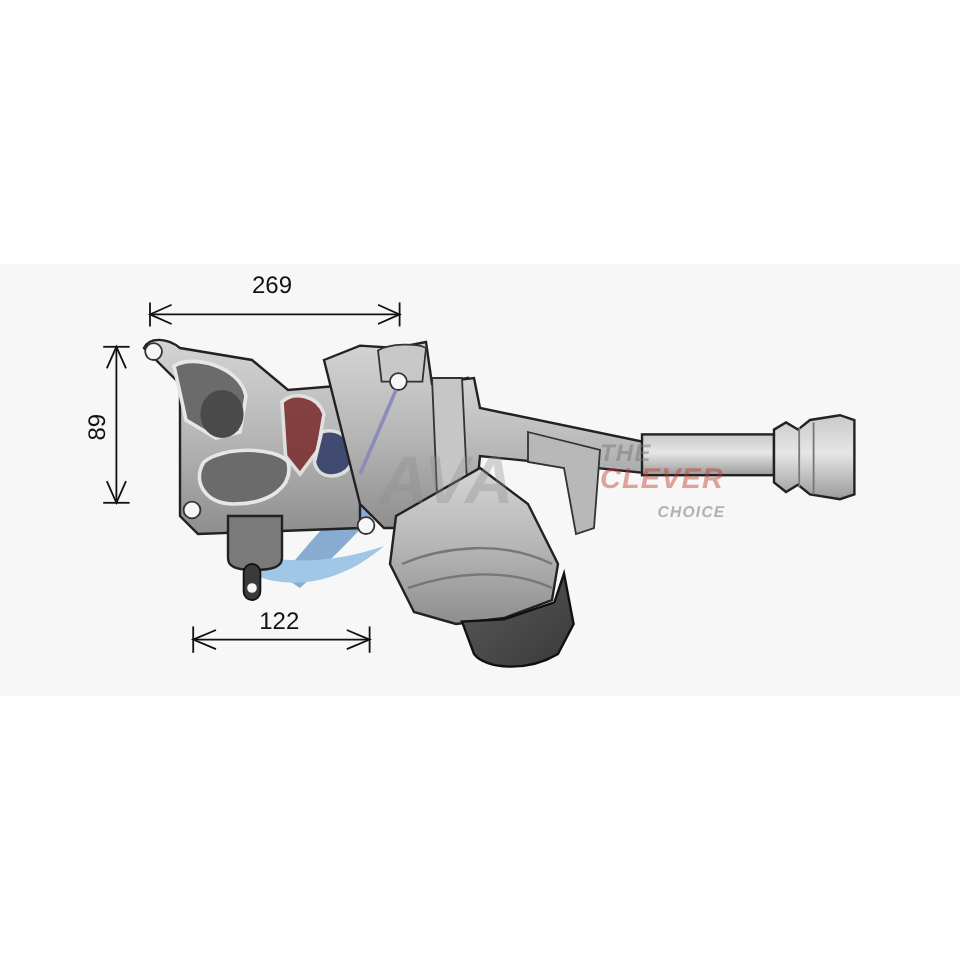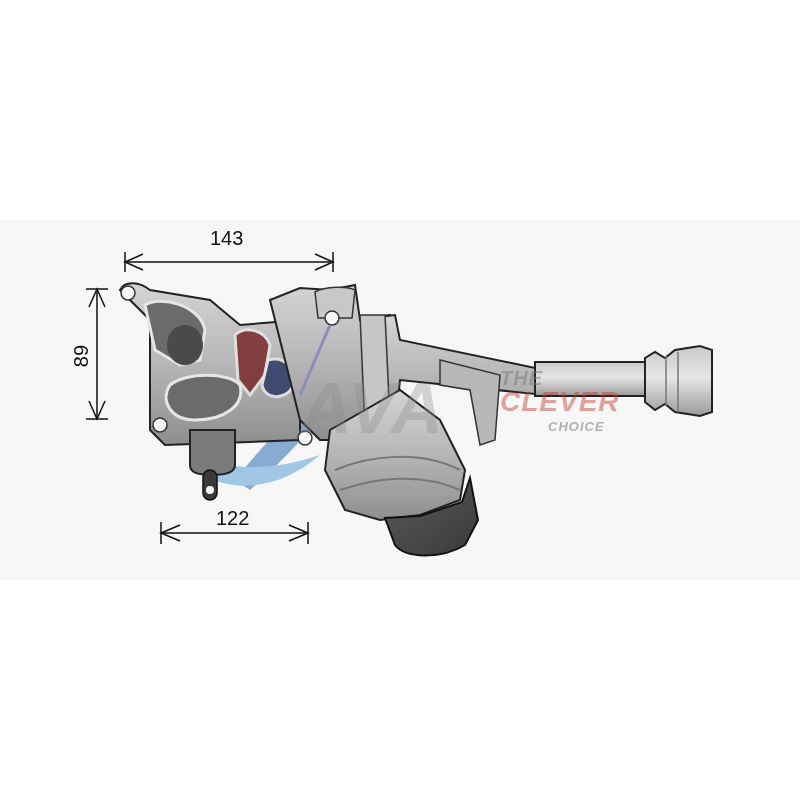--- a/index.html
+++ b/index.html
@@ -101,20 +101,20 @@
   </g>
   <g stroke="#111" stroke-width="1.5" fill="none">
     <line x1="161" y1="522" x2="161" y2="544"></line>
     <line x1="308" y1="522" x2="308" y2="544"></line>
     <line x1="161" y1="533" x2="308" y2="533"></line>
     <polyline points="180,525 161,533 180,541"></polyline>
     <polyline points="289,525 308,533 289,541"></polyline>
   </g>
 </svg>
 
-<div class="watermark" style="left:300px; top:372px; font-size:72px; color:rgba(140,140,140,0.35);text-align:center;">AVA</div>
+<div class="watermark" style="left:316px; top:372px; font-size:56px; color:rgba(140,140,140,0.35);text-align:center;">AVA</div>
 <div class="watermark" style="left:500px; top:368px; font-size:20px; color:rgba(120,120,120,0.5);">THE</div>
-<div class="watermark" style="left:500px; top:388px; font-size:28px; color:rgba(192,57,43,0.45);">CLEVER</div>
+<div class="watermark" style="left:500px; top:388px; font-size:24px; color:rgba(192,57,43,0.45);">CLEVER</div>
 <div class="watermark" style="left:548px; top:420px; font-size:13px; color:rgba(120,120,120,0.55);">CHOICE</div>
 
-<div class="dim-label" style="left:210px; top:228px;">143</div>
+<div class="dim-label" style="left:210px; top:228px;">269</div>
 <div class="dim-label vertical" style="left:70px; top:346px;">89</div>
 <div class="dim-label" style="left:216px; top:508px;">122</div>
 
 </body></html>

